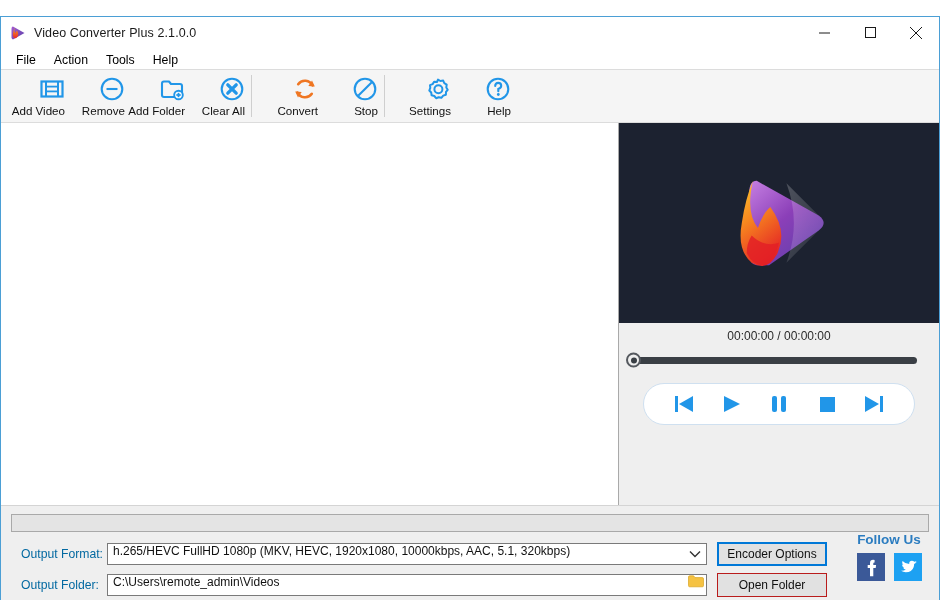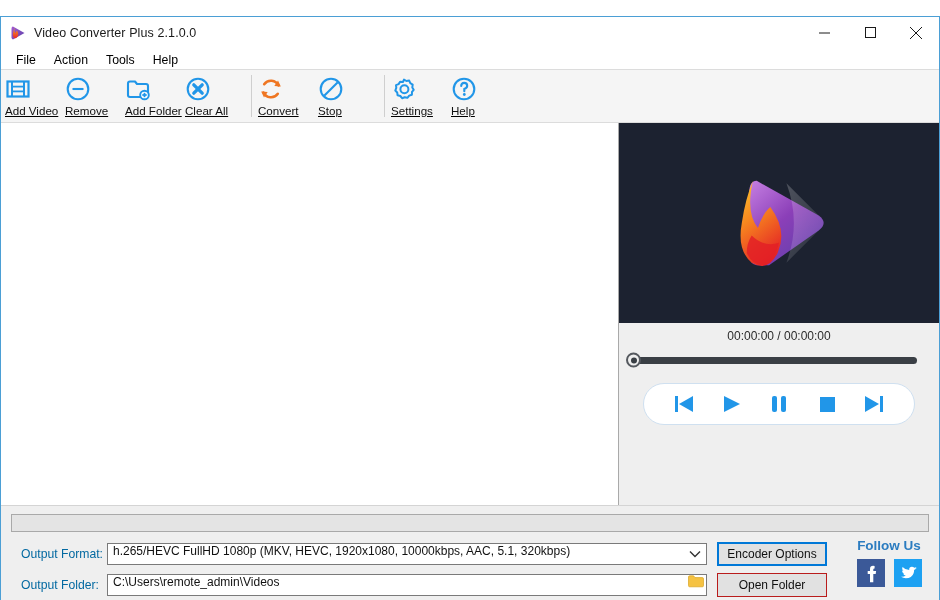--- a/index.html
+++ b/index.html
@@ -52,24 +52,23 @@
     height: 54px; min-height: 54px;
     background: #f5f5f5;
     border-top: 1px solid #dcdcdc;
     border-bottom: 1px solid #dcdcdc;
     display: flex; align-items: flex-start;
     padding: 3px 0 0 4px;
   }
   .tb-btn {
     width: 60px; height: 50px;
     display: flex; flex-direction: column;
-    align-items: flex-start; justify-content: flex-start;
+    align-items: flex-end; justify-content: flex-start;
     background: transparent; border: none; cursor: default;
     padding-top: 2px;
-    text-decoration: underline;
   }
   .tb-icon { height: 28px; display:flex; align-items:center; justify-content:center; }
   .tb-label {
     font-size: 11.6px; color: #111; margin-top: 2px;
     white-space: nowrap; line-height: 1;
   }
   .tb-sep { width: 1px; height: 42px; background: #cfcfcf; margin: 2px 6px 0 6px; }
 
   
   .main {
@@ -180,21 +179,21 @@
     font-size: 12px; color: #111;
     background: #e1e1e1;
     border: 1px solid #b91c1c;
     cursor: default;
     display:flex; align-items:center; justify-content:center;
   }
   .btn-gray.focused {
     border: 2px solid #0078d7;
   }
   .follow {
-    position: absolute; right: 12px; top: 32px;
+    position: absolute; right: 12px; top: 26px;
     width: 76px;
     display: flex; flex-direction: column; align-items: center;
   }
   .follow-title {
     font-size: 13.5px; font-weight: bold; color: #2b7cc0;
     margin-bottom: 6px;
   }
   .social-row { display: flex; gap: 9px; }
   .social { width: 28px; height: 28px; cursor: default; }
 </style>

